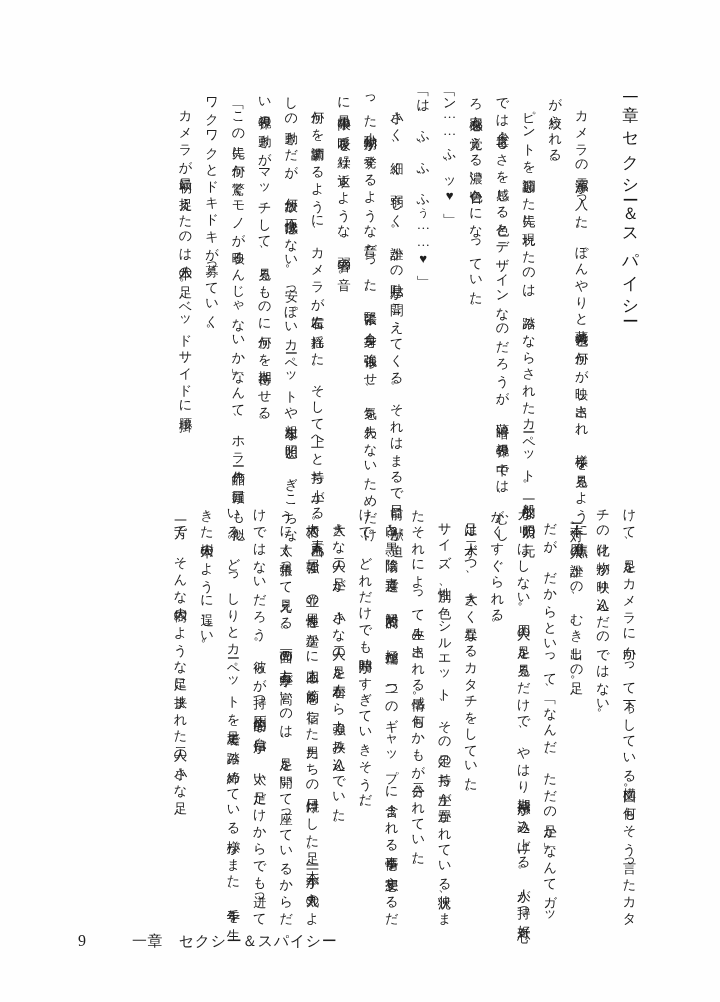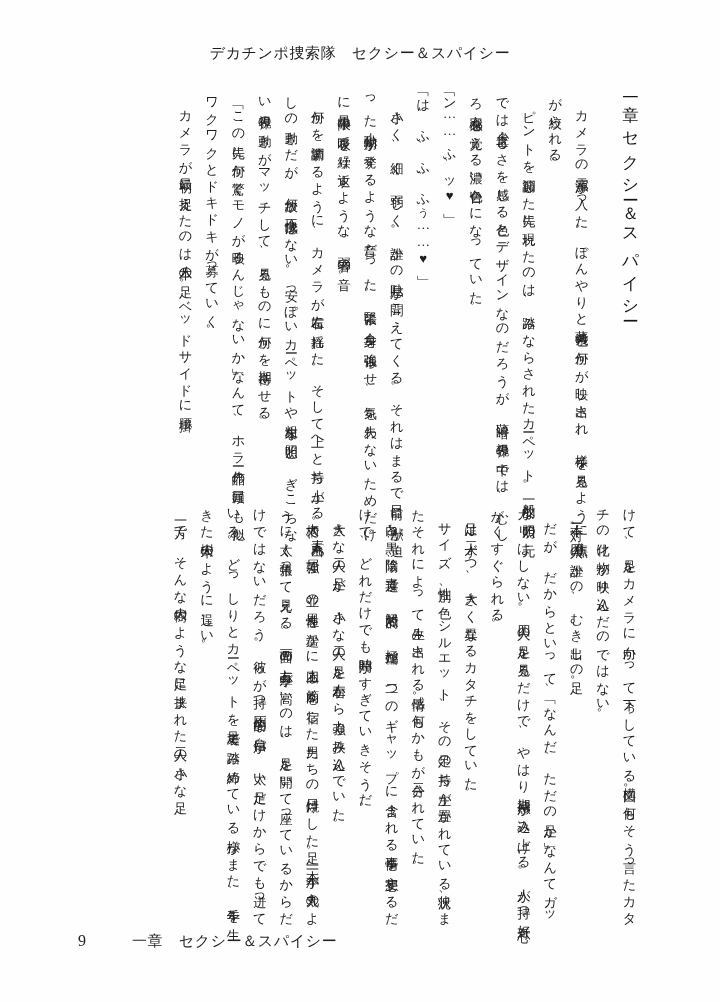--- a/index.html
+++ b/index.html
@@ -114,21 +114,20 @@
   }
   .para.dialogue {
     text-indent: 0;
   }
 </style>
 </head>
 <body>
 
 <div class="page">
 
-  <div class="running-header">デカチンポ捜索隊　セクシー＆スパイシー</div>
 
   <div class="text-block" id="block-upper">
     <span class="chapter-title">一章　セクシー＆スパイシー</span>
     <span class="para">カメラの電源が入った。ぼんやりと薄紫色の何かが映し出され、様子を見るように焦点が絞られる。</span>
     <span class="para">ピントを調節した先に現れたのは、踏みならされたカーペット。一般的な照明の元では少々毒々しさを感じる色とデザインなのだろうが、薄暗い視界の中では、むしろ安心感を覚える濃い色合いになっていた。</span>
     <span class="para dialogue">「ン……ふ、ッ♥」</span>
     <span class="para dialogue">「は、ふ、ふ、ふぅ……♥」</span>
     <span class="para">小さく、細く、弱々しく。誰かの吐息が聞こえてくる。それはまるで目前に獣が迫った小動物が発するような音だった。緊張に全身を強張らせ、気を失わないためだけに最小限の呼吸を繰り返すような、弱者の音。</span>
     <span class="para">何かを調節するように、カメラが左右に揺れた。そして上へと持ち上がる。素人丸出しの動きだが、何故か不快感はない。安っぽいカーペットや粗末な照明と、ぎこちない視界の動きがマッチして、見るものに何かを期待させる。</span>
     <span class="para">「この先に何か驚くモノが映るんじゃないか」なんて、ホラー作品の冒頭にも似たワクワクとドキドキが募っていく。</span>

